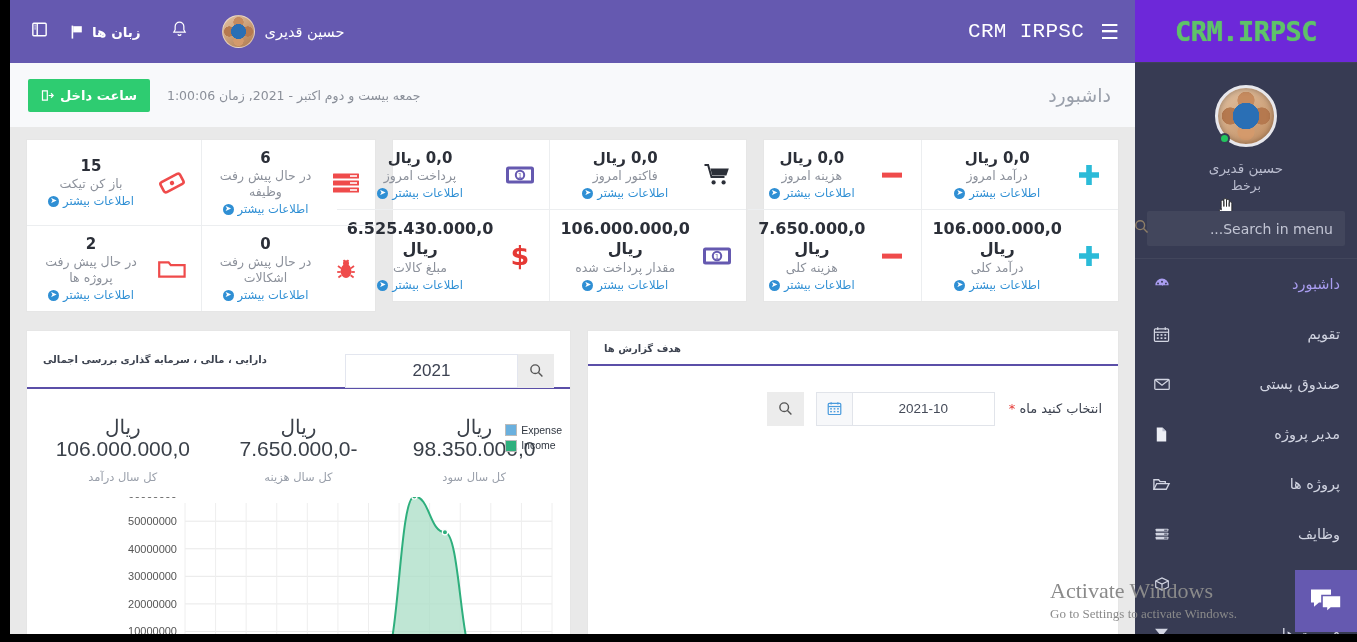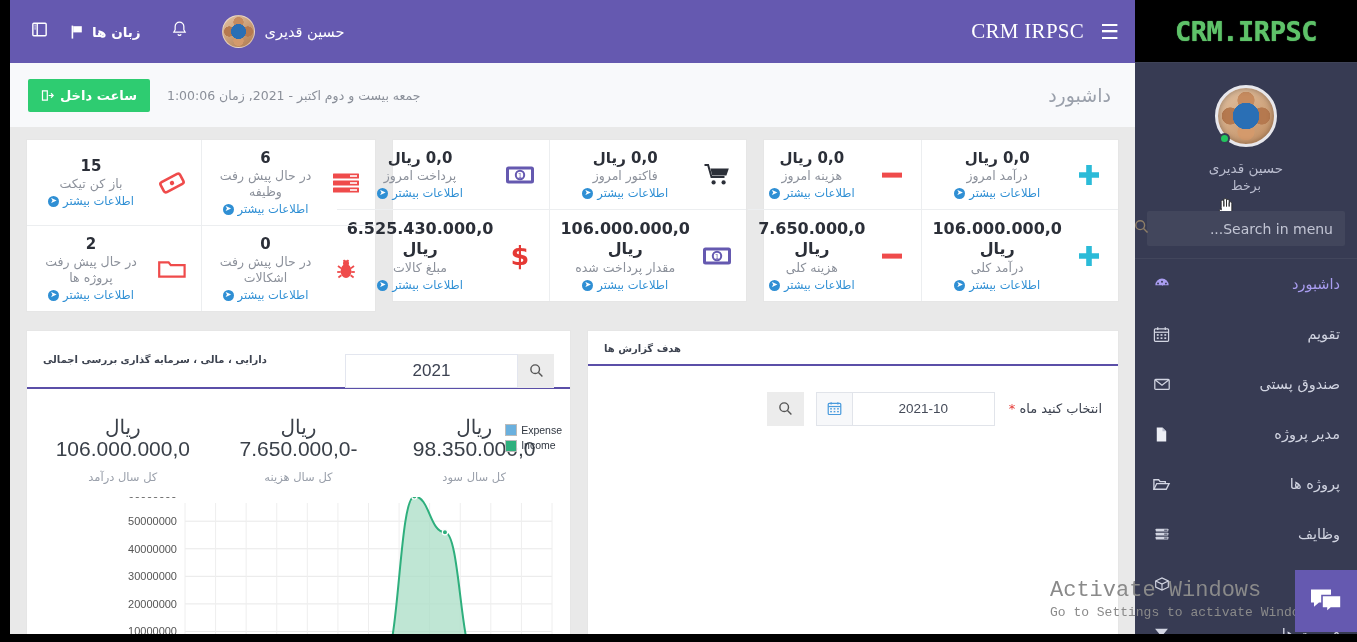--- a/index.html
+++ b/index.html
@@ -20,21 +20,21 @@
   
   .sidebar {
     position: absolute; right: 0; top: 0;
     width: 222px; height: 634px;
     background: #373b53;
     color: #c7cada;
     z-index: 30;
   }
   .sb-logo {
     height: 63px;
-    background: #000000;
+    background: #6d28d9;
     display: flex; align-items: center; justify-content: center;
     border-bottom: 1px solid #3f4358;
   }
   .sb-logo-text {
     font-family: "DejaVu Sans Mono", "Liberation Mono", monospace;
     font-size: 27px; font-weight: 700; letter-spacing: -0.5px;
     color: #5ec269;
     text-shadow: 0 0 1px #5ec269;
   }
   .sb-profile { padding: 22px 0 10px; text-align: center; }
@@ -89,21 +89,21 @@
   
   .topbar {
     position: absolute; top: 0; right: 222px; left: 0;
     height: 63px; background: #6559b0;
     display: flex; align-items: center;
     padding: 0 16px 0 14px;
     z-index: 20;
   }
   .hamburger { color: #fff; font-size: 21px; margin-left: 16px; cursor: pointer; }
   .brand { color: #fff; font-size: 21px; letter-spacing: .3px;
-           font-family: Liberation Serif, serif; }
+           font-family: Liberation Mono, monospace; }
   .topbar-left { margin-right: auto; display: flex; align-items: center; gap: 0; }
   .tb-flag { display: flex; align-items: center; gap: 7px; color:#fff; font-size:13.5px;
              font-weight: 700; cursor:pointer; padding: 0 14px; }
   .tb-bell { color:#fff; padding: 0 16px; cursor:pointer; }
   .tb-user { display:flex; align-items:center; gap:10px; color:#fff; font-size:14.5px;
              padding: 0 10px 0 18px; cursor:pointer; }
   .tb-avatar {
     width: 33px; height: 33px; border-radius: 50%;
     background:
       radial-gradient(circle at 50% 50%, #2a6fb5 0 34%, rgba(0,0,0,0) 35%),
@@ -230,21 +230,21 @@
   }
   .srch-sq {
     width: 37px; height: 34px; background: #ececec; margin-right: 12px;
     display:flex; align-items:center; justify-content:center; cursor:pointer;
   }
 
   
   .watermark {
     position: absolute; left: 1040px; top: 578px;
     color: rgba(150,150,150,.85); z-index: 40; pointer-events:none;
-    font-family: Liberation Mono, monospace; direction: ltr; text-align: left;
+    font-family: Liberation Serif, serif; direction: ltr; text-align: left;
   }
   .wm1 { font-size: 22px; color: #8a8a8a; }
   .wm2 { font-size: 13px; color: #8a8a8a; margin-top: 2px; }
   .chatbtn {
     position: absolute; left: 1285px; top: 570px;
     width: 62px; height: 62px; background: #6559b0;
     display:flex; align-items:center; justify-content:center;
     z-index: 50; cursor: pointer;
   }
   .bottom-bar {

